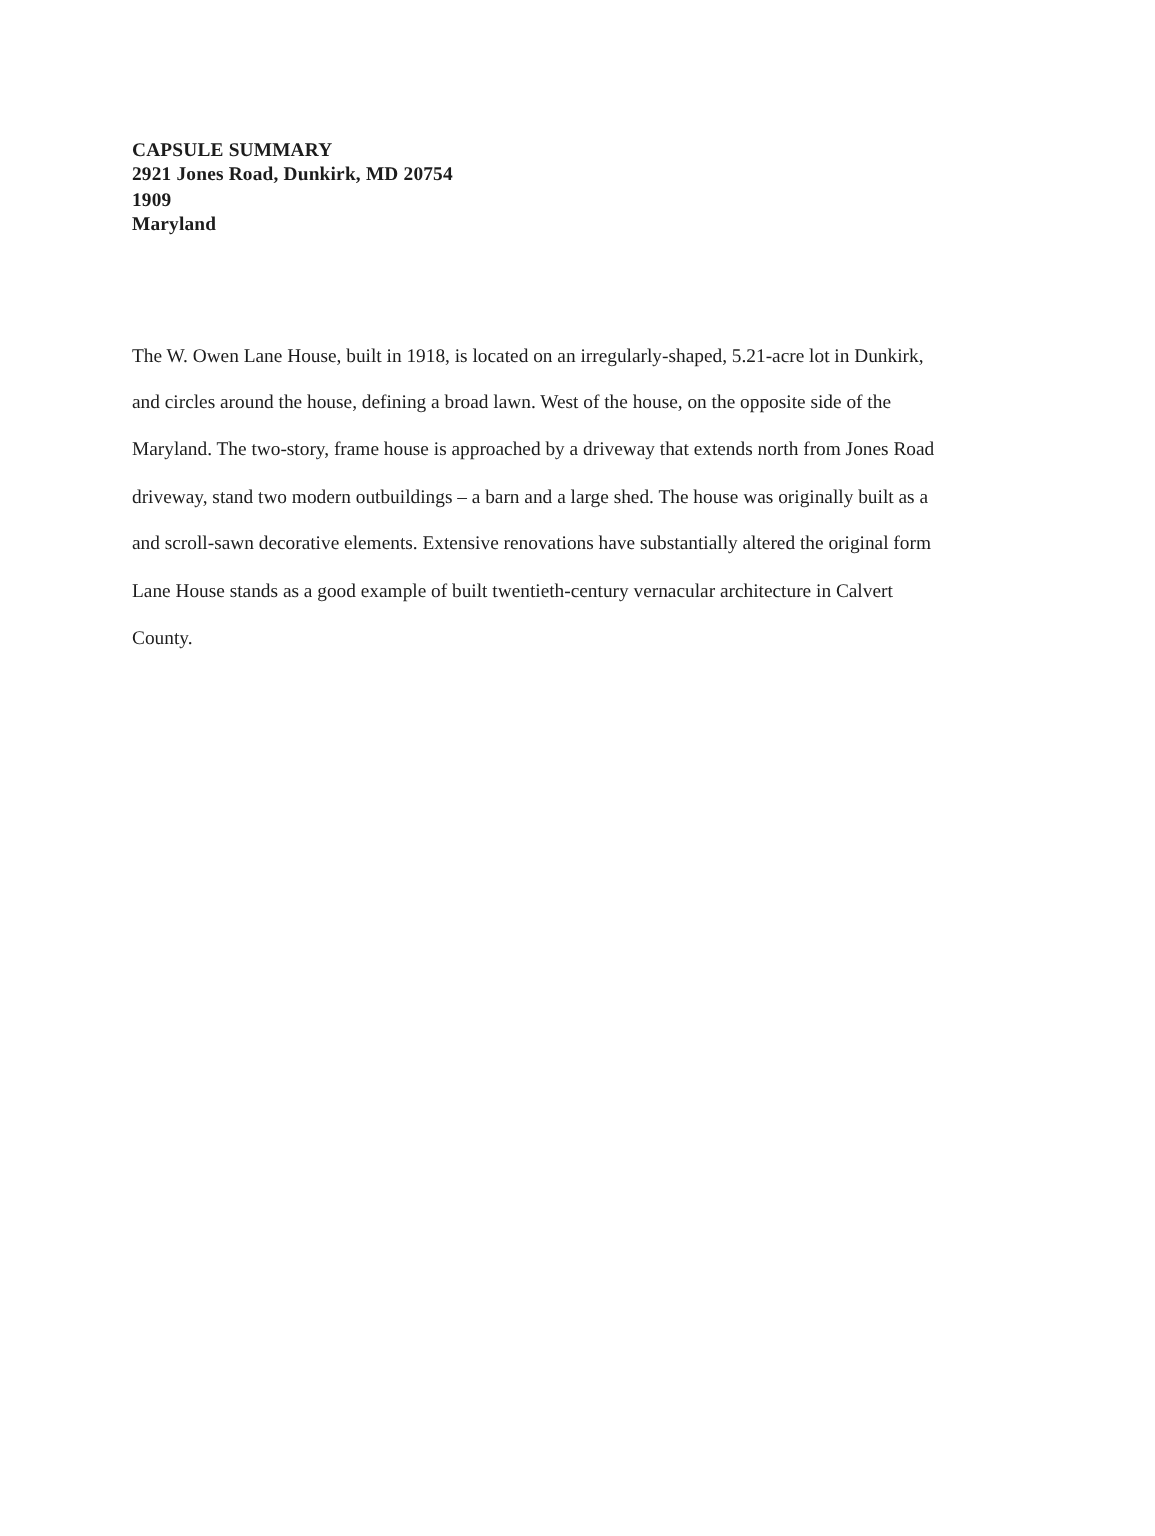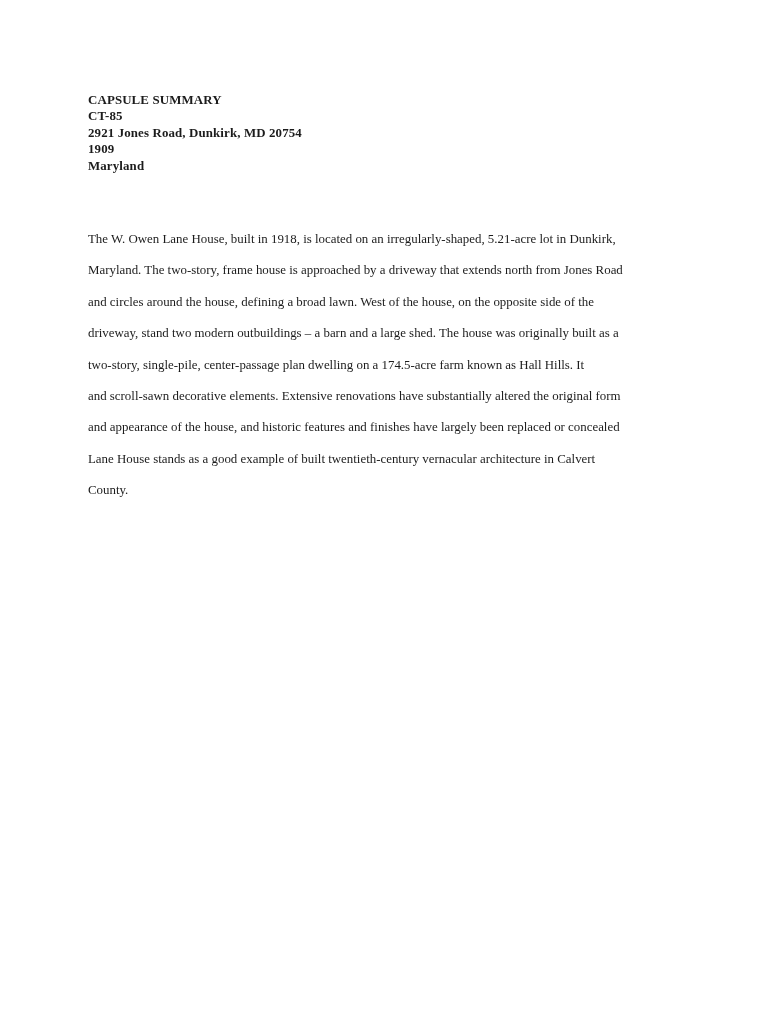--- a/index.html
+++ b/index.html
@@ -35,51 +35,48 @@
     display: block;
     font-weight: bold;
     font-size: 12.9px;
     line-height: 16.4px;
     letter-spacing: 0.01em;
     white-space: pre;
   }
 
   
   .body-block {
-    margin-top: 50px;
+    margin-top: 64px;
   }
   .body-block .bline {
     display: block;
     font-size: 12.9px;
     line-height: 31.4px;
     white-space: pre;
   }
 </style>
 </head>
 <body>
 
 <div class="page">
 
   <div class="content">
 
     <div class="summary-header">
       <span class="hline">CAPSULE SUMMARY</span>
-      <span class="hline">CT-85</span>
       <span class="hline">2921 Jones Road, Dunkirk, MD 20754</span>
       <span class="hline">1909</span>
       <span class="hline">Maryland</span>
     </div>
 
     <div class="body-block">
       <span class="bline">The W. Owen Lane House, built in 1918, is located on an irregularly-shaped, 5.21-acre lot in Dunkirk,</span>
+      <span class="bline">and circles around the house, defining a broad lawn. West of the house, on the opposite side of the</span>
       <span class="bline">Maryland. The two-story, frame house is approached by a driveway that extends north from Jones Road</span>
-      <span class="bline">and circles around the house, defining a broad lawn. West of the house, on the opposite side of the</span>
       <span class="bline">driveway, stand two modern outbuildings – a barn and a large shed. The house was originally built as a</span>
-      <span class="bline">two-story, single-pile, center-passage plan dwelling on a 174.5-acre farm known as Hall Hills. It</span>
       <span class="bline">and scroll-sawn decorative elements. Extensive renovations have substantially altered the original form</span>
-      <span class="bline">and appearance of the house, and historic features and finishes have largely been replaced or concealed</span>
       <span class="bline">Lane House stands as a good example of built twentieth-century vernacular architecture in Calvert</span>
       <span class="bline">County.</span>
     </div>
 
   </div>
 
 </div>
 
 </body></html>

